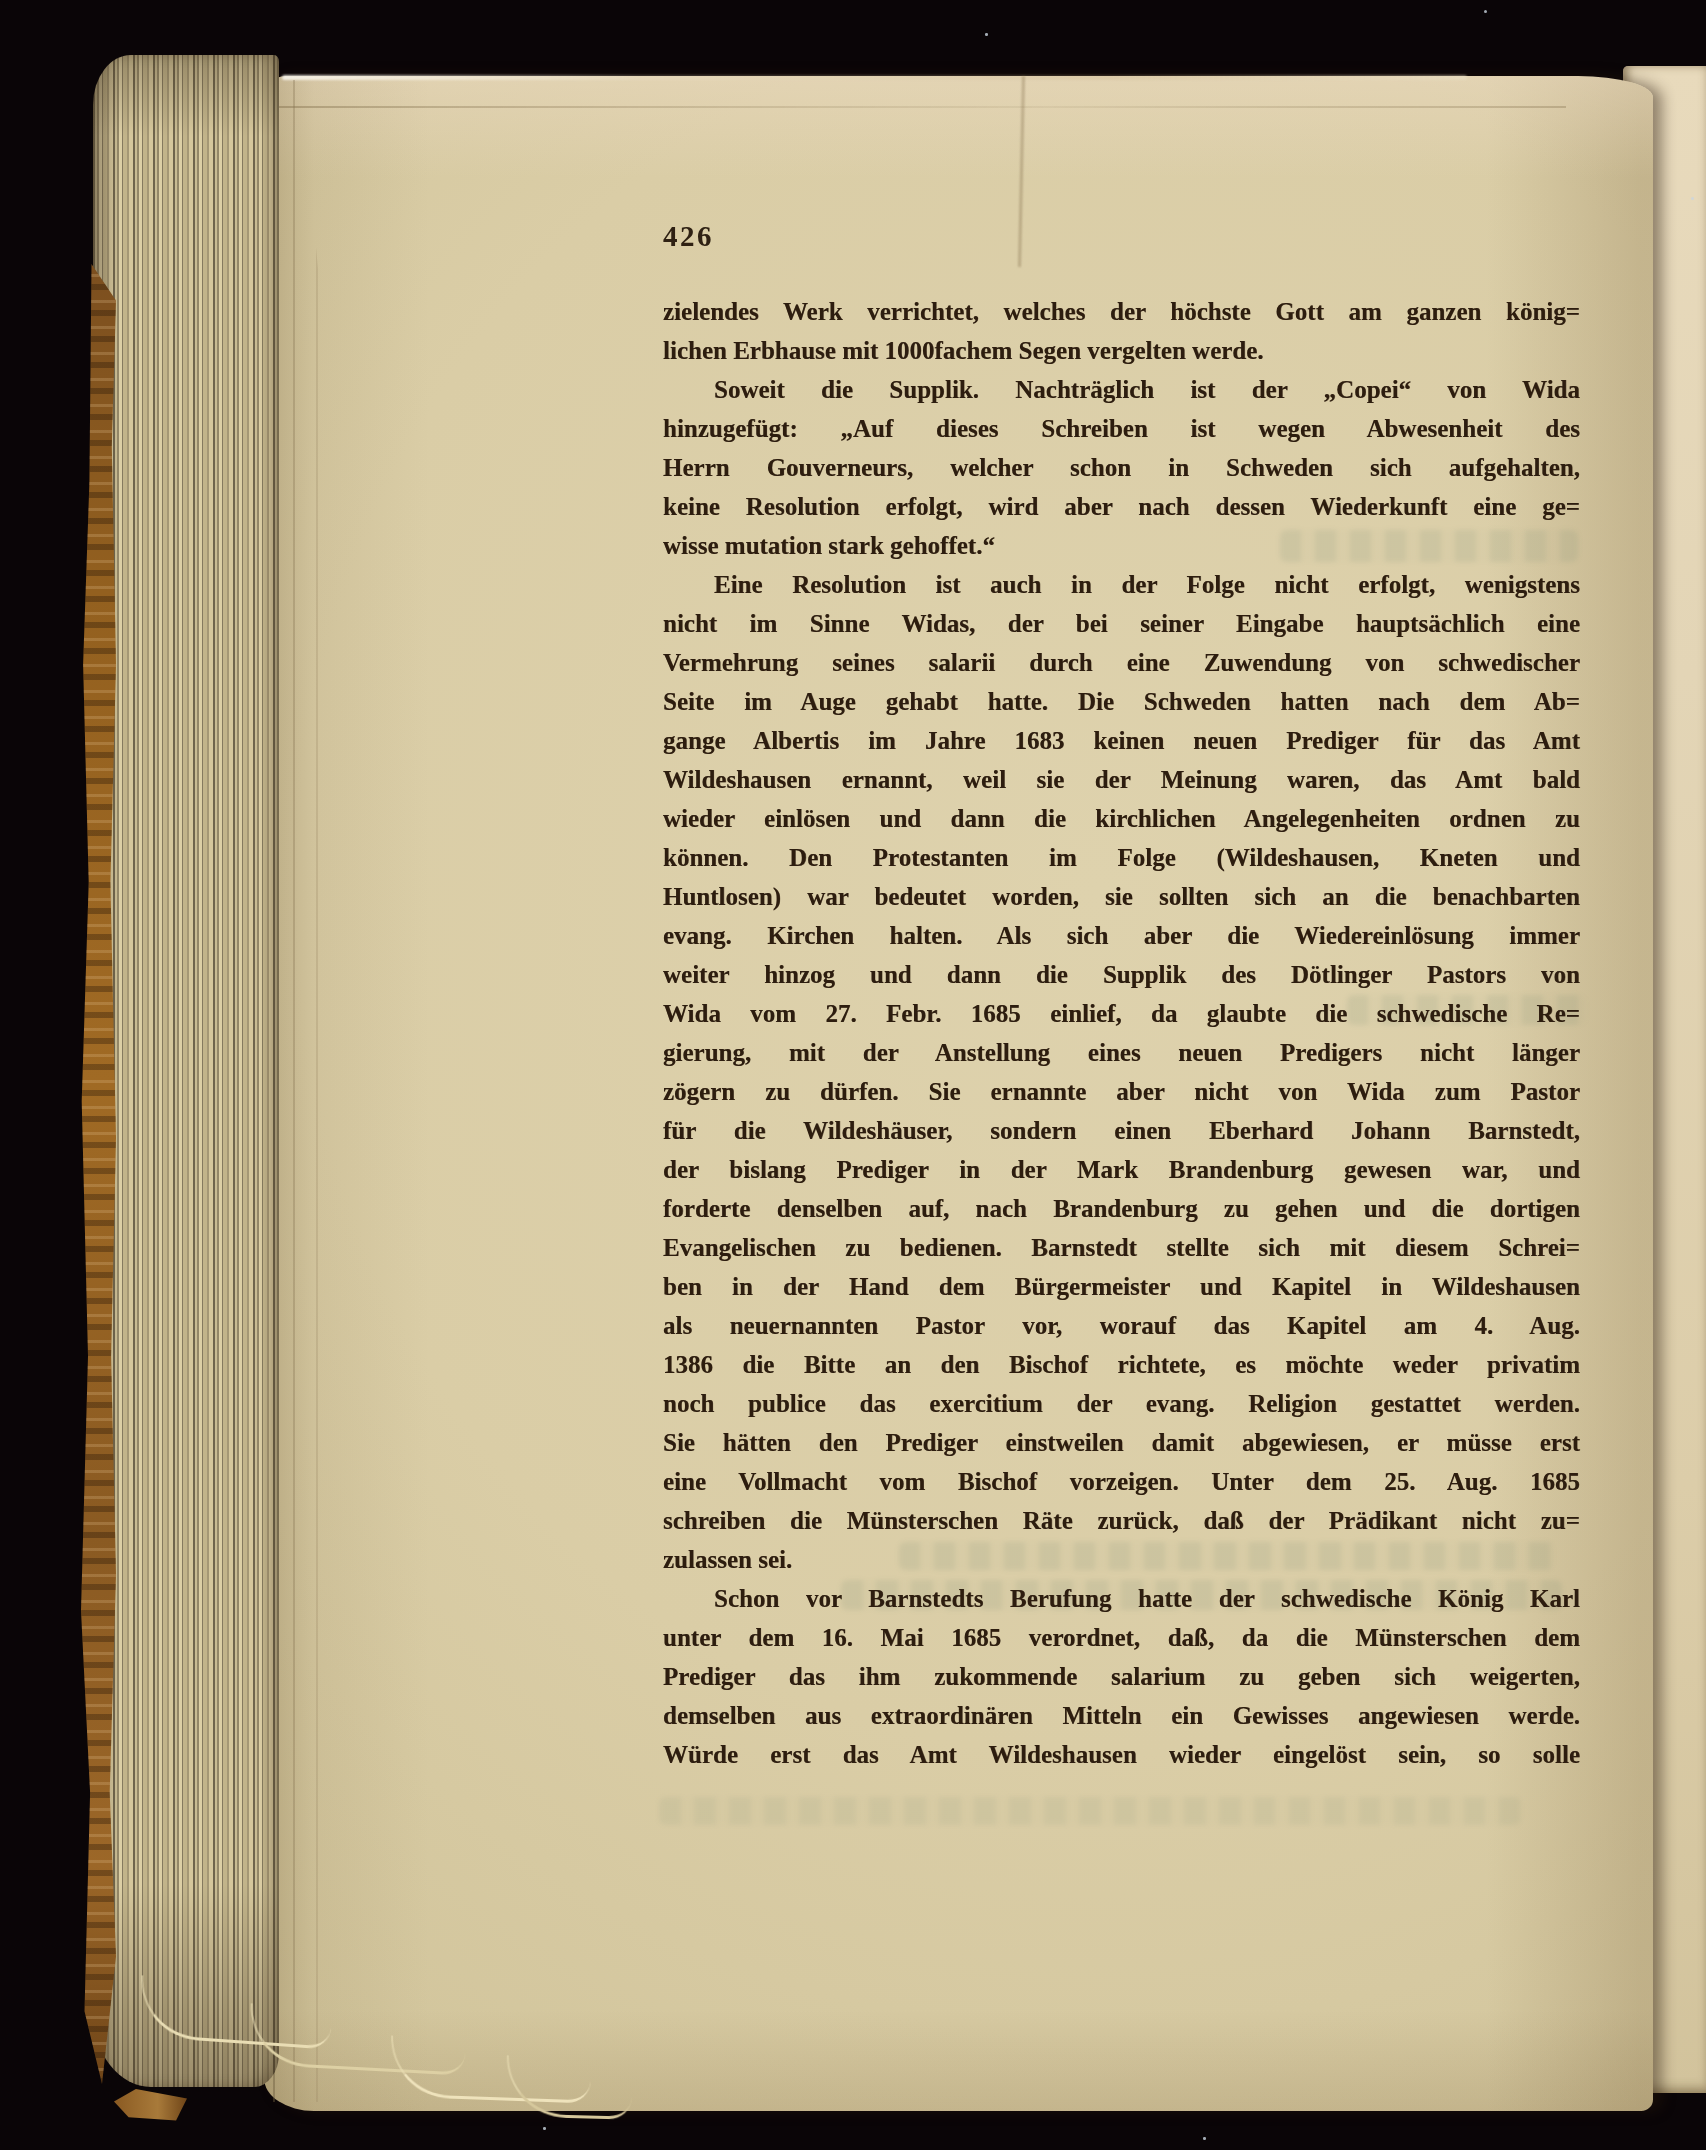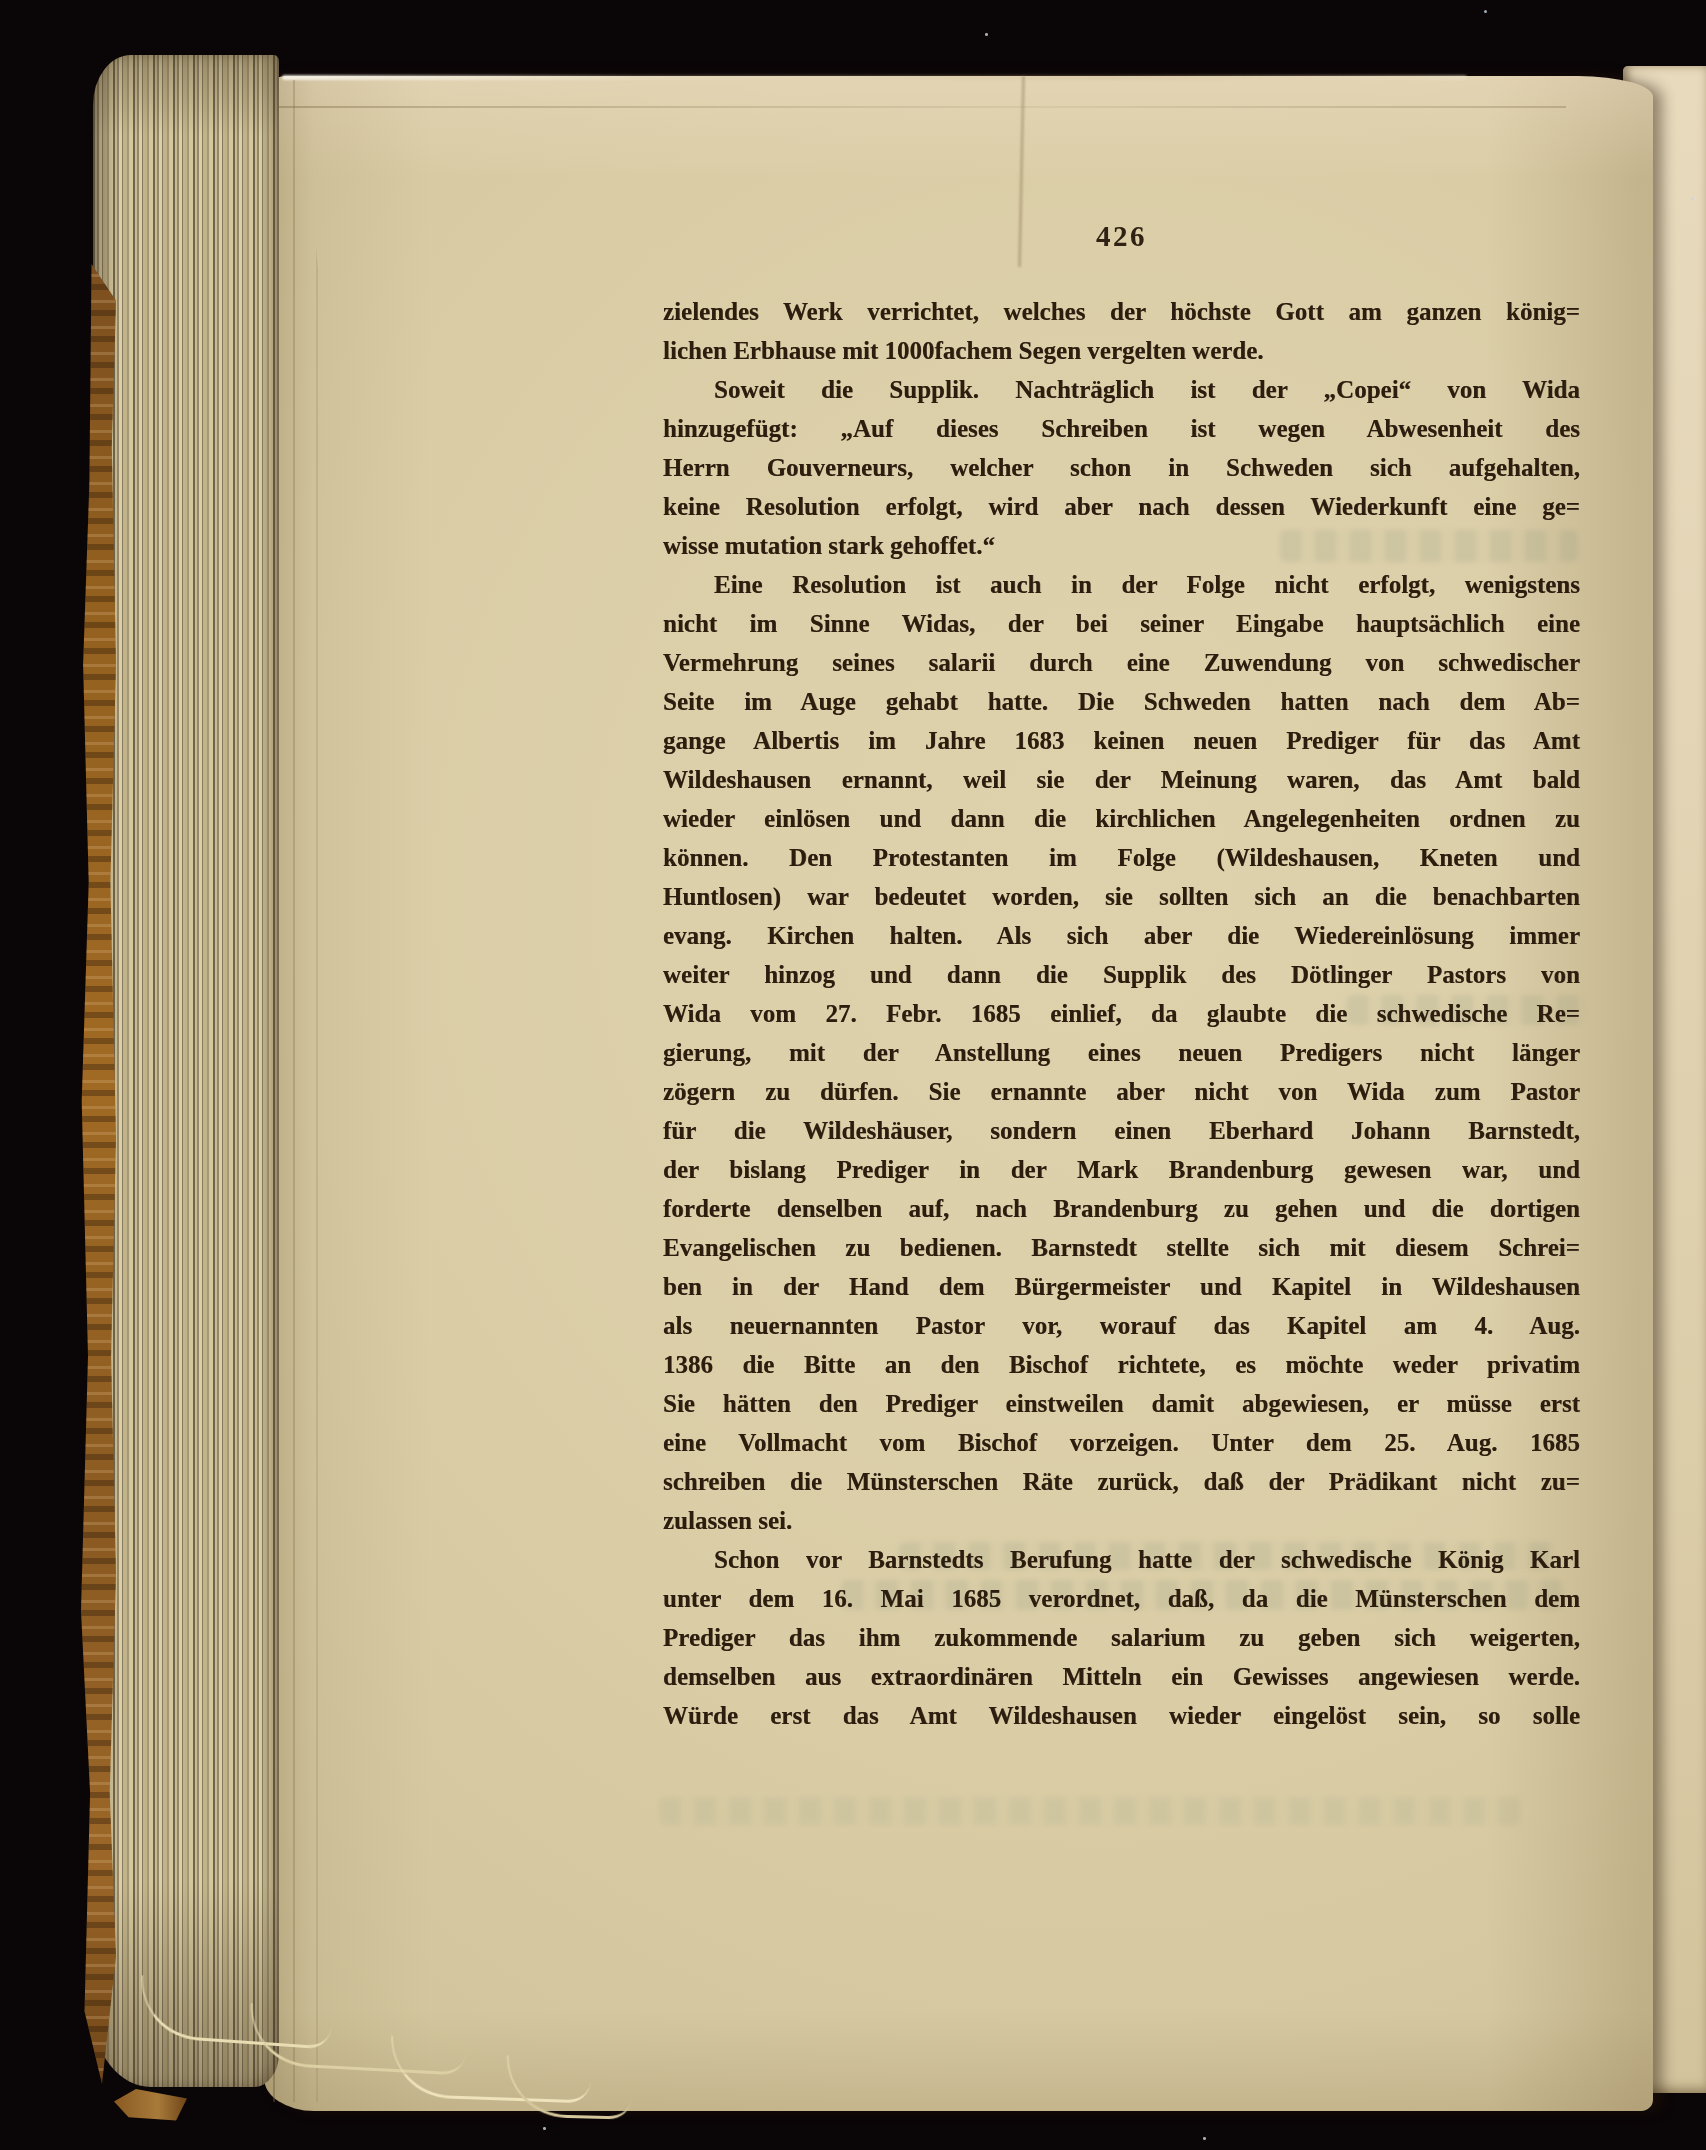--- a/index.html
+++ b/index.html
@@ -94,21 +94,21 @@
   
   .ghost{
     position:absolute;filter:blur(2.5px);opacity:.5;border-radius:6.6px;
     background:repeating-linear-gradient(90deg, rgba(112,132,108,.28) 0 21.5px, rgba(112,132,108,.05) 21.5px 35px);
   }
   
   .speck{position:absolute;border-radius:50%;background:#c9d4de;opacity:.8;}
   
   .page-number{
     position:absolute;left:663px;top:220px;width:917px;height:36px;
-    text-align:center;font-size:29px;font-weight:700;letter-spacing:2.5px;
+    text-align:left;font-size:29px;font-weight:700;letter-spacing:2.5px;
     color:#2f2113;
   }
   .body-text{
     position:absolute;left:663px;top:292px;width:917px;
     font-size:25px;font-weight:700;line-height:39px;color:#2d1d0f;
     text-shadow:0.3px 0.3px 0 rgba(45,29,15,.55);
   }
   .line{
     text-align:justify;text-align-last:justify;
     white-space:nowrap;height:39px;
@@ -171,20 +171,21 @@
   <div class="line">Wida vom 27. Febr. 1685 einlief, da glaubte die schwedische Re=</div>
   <div class="line">gierung, mit der Anstellung eines neuen Predigers nicht länger</div>
   <div class="line">zögern zu dürfen.  Sie ernannte aber nicht von Wida zum Pastor</div>
   <div class="line">für die Wildeshäuser, sondern einen Eberhard Johann Barnstedt,</div>
   <div class="line">der bislang Prediger in der Mark Brandenburg gewesen war, und</div>
   <div class="line">forderte denselben auf, nach Brandenburg zu gehen und die dortigen</div>
   <div class="line">Evangelischen zu bedienen.  Barnstedt stellte sich mit diesem Schrei=</div>
   <div class="line">ben in der Hand dem Bürgermeister und Kapitel in Wildeshausen</div>
   <div class="line">als neuernannten Pastor vor, worauf das Kapitel am 4. Aug.</div>
   <div class="line">1386 die Bitte an den Bischof richtete, es möchte weder privatim</div>
+  <div class="line">noch publice das exercitium der evang. Religion gestattet werden.</div>
   <div class="line">Sie hätten den Prediger einstweilen damit abgewiesen, er müsse erst</div>
   <div class="line">eine Vollmacht vom Bischof vorzeigen.  Unter dem 25. Aug. 1685</div>
   <div class="line">schreiben die Münsterschen Räte zurück, daß der Prädikant nicht zu=</div>
   <div class="line pend">zulassen sei.</div>
 
   <div class="line indent">Schon vor Barnstedts Berufung hatte der schwedische König Karl</div>
   <div class="line">unter dem 16. Mai 1685 verordnet, daß, da die Münsterschen dem</div>
   <div class="line">Prediger das ihm zukommende salarium zu geben sich weigerten,</div>
   <div class="line">demselben aus extraordinären Mitteln ein Gewisses angewiesen werde.</div>
   <div class="line">Würde erst das Amt Wildeshausen wieder eingelöst sein, so solle</div>

